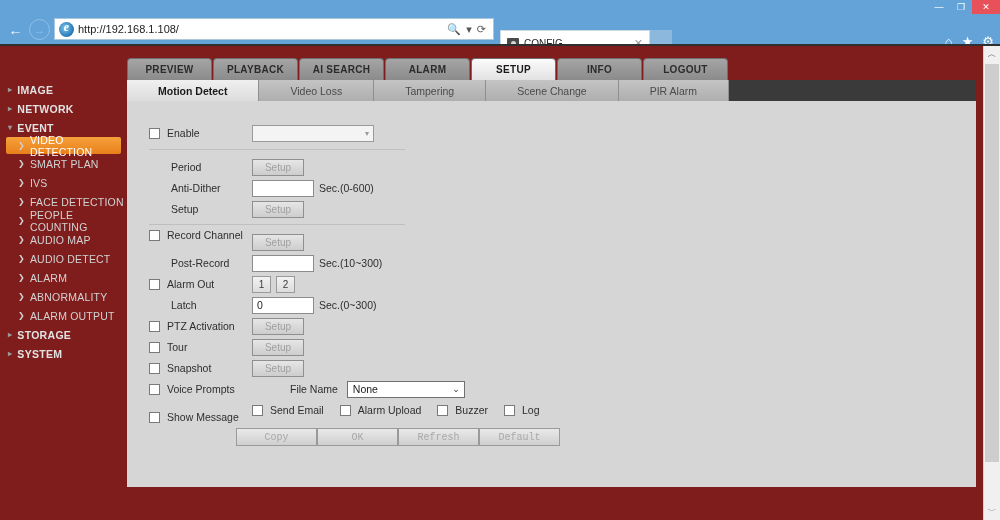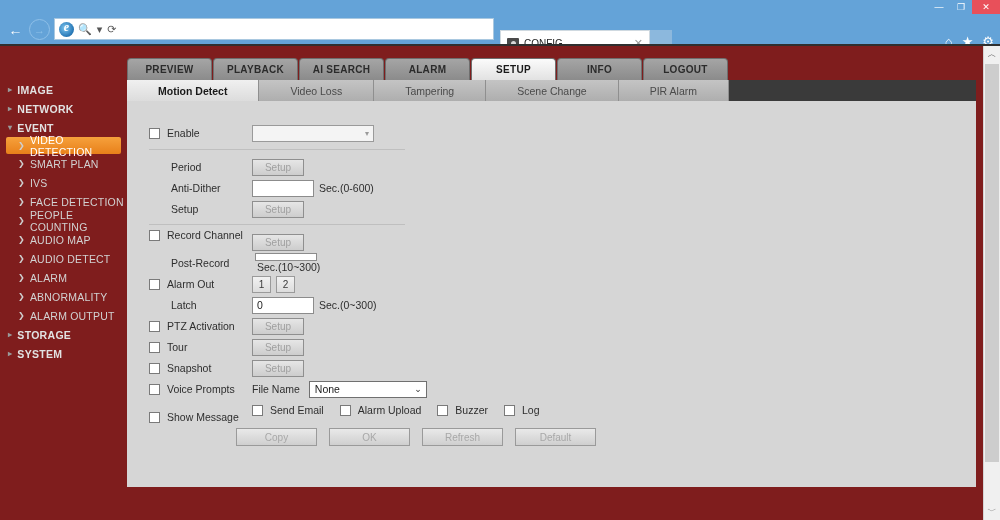--- a/index.html
+++ b/index.html
@@ -203,21 +203,21 @@
     background: linear-gradient(#f2f2f2, #dcdcdc);
     border: 1px solid #9a9a9a;
     display: flex; align-items: center; justify-content: center;
     font-size: 10px; color: #3a3a3a; margin-right: 5px;
   }
 
   .divider {
     position: absolute; height: 1px; background: #bfbfbf;
   }
 
-  .btnrow { position: absolute; left: 236px; top: 418px; display: flex; gap: 12px; }
+  .btnrow { position: absolute; left: 236px; top: 418px; display: flex; gap: 0; font-family: Liberation Mono, monospace; }
   .btn-big {
     width: 81px; height: 18px;
     background: linear-gradient(#e9e9e9, #cfcfcf);
     border: 1px solid #9a9a9a;
     display: flex; align-items: center; justify-content: center;
     font-size: 10px; color: #a8a8a8;
   }
 
   
   .scrollbar {
@@ -246,20 +246,21 @@
     <div class="win-btn close">✕</div>
   </div>
 </div>
 
 <div class="browser-bar">
   <div class="nav-back">←</div>
   <div class="nav-fwd">→</div>
 
   <div class="urlbox">
     <span class="ie-logo"></span>
+    <span class="url-text">http://192.168.1.108/</span>
     <span class="url-icons">
       <span>🔍</span>
       <span>▾</span>
       <span>⟳</span>
     </span>
   </div>
 
   <div class="tabstrip">
     <div class="ie-tab">
       <span class="tab-favicon"></span>
@@ -402,21 +403,21 @@
       <span class="cb"></span>
       <span class="lbl">Record Channel</span>
     </div>
     <div class="row" style="left:125px; top:131px;">
       <span class="btn-setup">Setup</span>
     </div>
 
     <div class="row" style="left:22px; top:152px;">
       <span class="lbl indent">Post-Record</span>
     </div>
-    <div class="row" style="left:125px; top:152px;flex-direction:column;">
+    <div class="row" style="left:125px; top:152px;">
       <span class="txtbox"></span>
       <span class="hint">Sec.(10~300)</span>
     </div>
 
     <div class="row" style="left:22px; top:173px;">
       <span class="cb"></span>
       <span class="lbl">Alarm Out</span>
     </div>
     <div class="row" style="left:125px; top:173px;">
       <span class="btn-num">1</span>
@@ -453,21 +454,21 @@
     </div>
     <div class="row" style="left:125px; top:257px;">
       <span class="btn-setup">Setup</span>
     </div>
 
     <div class="row" style="left:22px; top:278px;">
       <span class="cb"></span>
       <span class="lbl">Voice Prompts</span>
     </div>
     <div class="row" style="left:125px; top:278px;">
-      <span class="lbl" style="margin-right:9px;">File Name</span>
+      <span class="lbl" style="margin-right:9px;margin-left:38px;">File Name</span>
       <span class="sel-enabled">
         <span>None</span>
         <span class="chev">⌄</span>
       </span>
     </div>
 
     <div class="row" style="left:22px; top:299px;margin-top:7px;">
       <span class="cb"></span>
       <span class="lbl">Show Message</span>
     </div>

